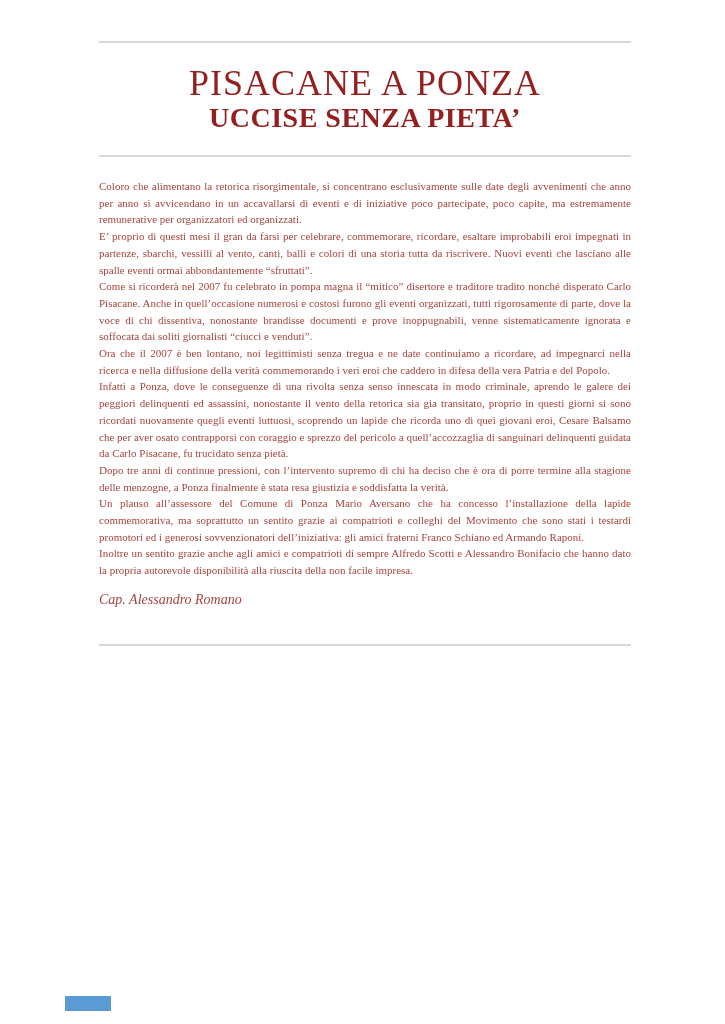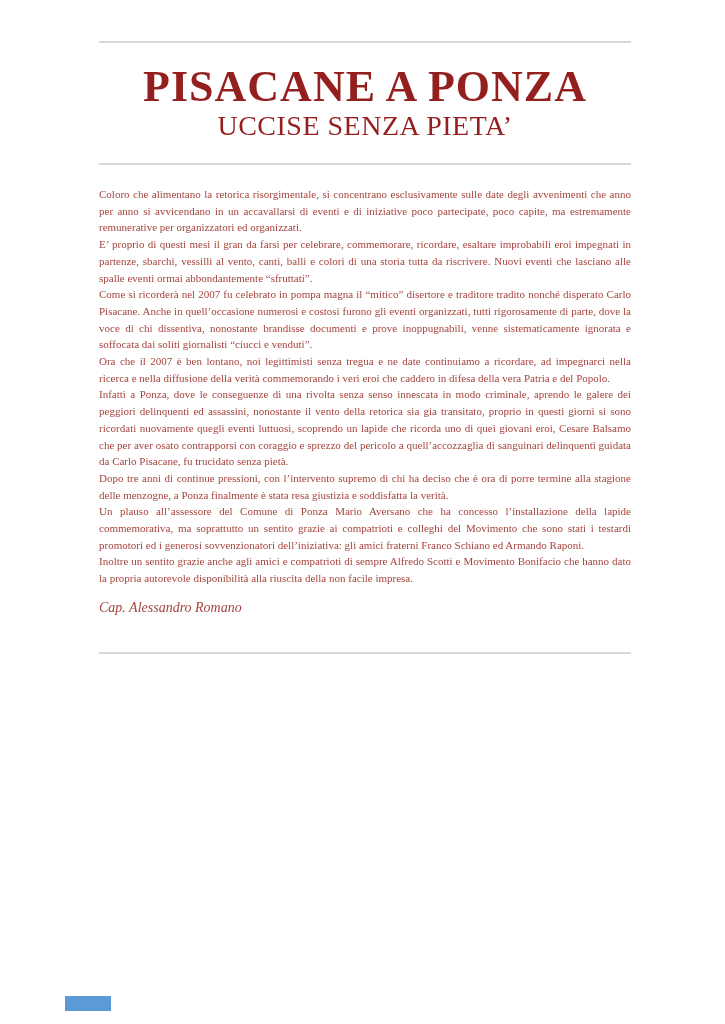--- a/index.html
+++ b/index.html
@@ -21,29 +21,29 @@
     height: 2px;
     background: #d8d8d8;
     border: 0;
   }
   .rule-top { margin-top: 41px; }
   .rule-mid { margin-top: 23px; }
   .rule-bottom { margin-top: 36px; }
   .title-block { text-align: center; color: var(--title-color, #941f1f); }
   .doc-title {
     margin: 22px 0 0 0;
-    font-size: 44px;
-    font-weight: bold;
+    font-size: 36px;
+    font-weight: normal;
     letter-spacing: 1px;
     line-height: 1.0;
   }
   .doc-subtitle {
     margin: 3px 0 0 0;
     font-size: 28px;
-    font-weight: normal;
+    font-weight: bold;
     letter-spacing: 0.5px;
     line-height: 1.0;
   }
   .doc-tagline {
     margin: 27px 0 0 0;
     font-size: 18px;
     font-weight: bold;
     text-align: center;
     letter-spacing: 0.3px;
     color: var(--title-color, #941f1f);
@@ -87,21 +87,21 @@
   <div class="rule rule-mid" style="background: rgb(216, 216, 216);"></div>
 
   <div class="body-text">
       <p>Coloro che alimentano la retorica risorgimentale, si concentrano esclusivamente sulle date degli avvenimenti che anno per anno si avvicendano in un accavallarsi di eventi e di iniziative poco partecipate, poco capite, ma estremamente remunerative per organizzatori ed organizzati.</p>
       <p>E’ proprio di questi mesi il gran da farsi per celebrare, commemorare, ricordare, esaltare improbabili eroi impegnati in partenze, sbarchi, vessilli al vento, canti, balli e colori di una storia tutta da riscrivere. Nuovi eventi che lasciano alle spalle eventi ormai abbondantemente “sfruttati”.</p>
       <p>Come si ricorderà nel 2007 fu celebrato in pompa magna il “mitico” disertore e traditore tradito nonché disperato Carlo Pisacane. Anche in quell’occasione numerosi e costosi furono gli eventi organizzati, tutti rigorosamente di parte, dove la voce di chi dissentiva, nonostante brandisse documenti e prove inoppugnabili, venne sistematicamente ignorata e soffocata dai soliti giornalisti “ciucci e venduti”.</p>
       <p>Ora che il 2007 è ben lontano, noi legittimisti senza tregua e ne date continuiamo a ricordare, ad impegnarci nella ricerca e nella diffusione della verità commemorando i veri eroi che caddero in difesa della vera Patria e del Popolo.</p>
       <p>Infatti a Ponza, dove le conseguenze di una rivolta senza senso innescata in modo criminale, aprendo le galere dei peggiori delinquenti ed assassini, nonostante il vento della retorica sia gia transitato, proprio in questi giorni si sono ricordati nuovamente quegli eventi luttuosi, scoprendo un lapide che ricorda uno di quei giovani eroi, Cesare Balsamo che per aver osato contrapporsi con coraggio e sprezzo del pericolo a quell’accozzaglia di sanguinari delinquenti guidata da Carlo Pisacane, fu trucidato senza pietà.</p>
       <p>Dopo tre anni di continue pressioni, con l’intervento supremo di chi ha deciso che è ora di porre termine alla stagione delle menzogne, a Ponza finalmente è stata resa giustizia e soddisfatta la verità.</p>
       <p>Un plauso all’assessore del Comune di Ponza Mario Aversano che ha concesso l’installazione della lapide commemorativa, ma soprattutto un sentito grazie ai compatrioti e colleghi del Movimento che sono stati i testardi promotori ed i generosi sovvenzionatori dell’iniziativa: gli amici fraterni Franco Schiano ed Armando Raponi.</p>
-      <p>Inoltre un sentito grazie anche agli amici e compatrioti di sempre Alfredo Scotti e Movimento Bonifacio che hanno dato la propria autorevole disponibilità alla riuscita della non facile impresa.</p>
+      <p>Inoltre un sentito grazie anche agli amici e compatrioti di sempre Alfredo Scotti e Alessandro Bonifacio che hanno dato la propria autorevole disponibilità alla riuscita della non facile impresa.</p>
     </div>
 
   <div class="signature">Cap. Alessandro Romano</div>
 
   <div class="rule rule-bottom" style="background: rgb(216, 216, 216);"></div>
 </div>
 
 <div class="bottom-marker"></div>
 
 </body></html>

